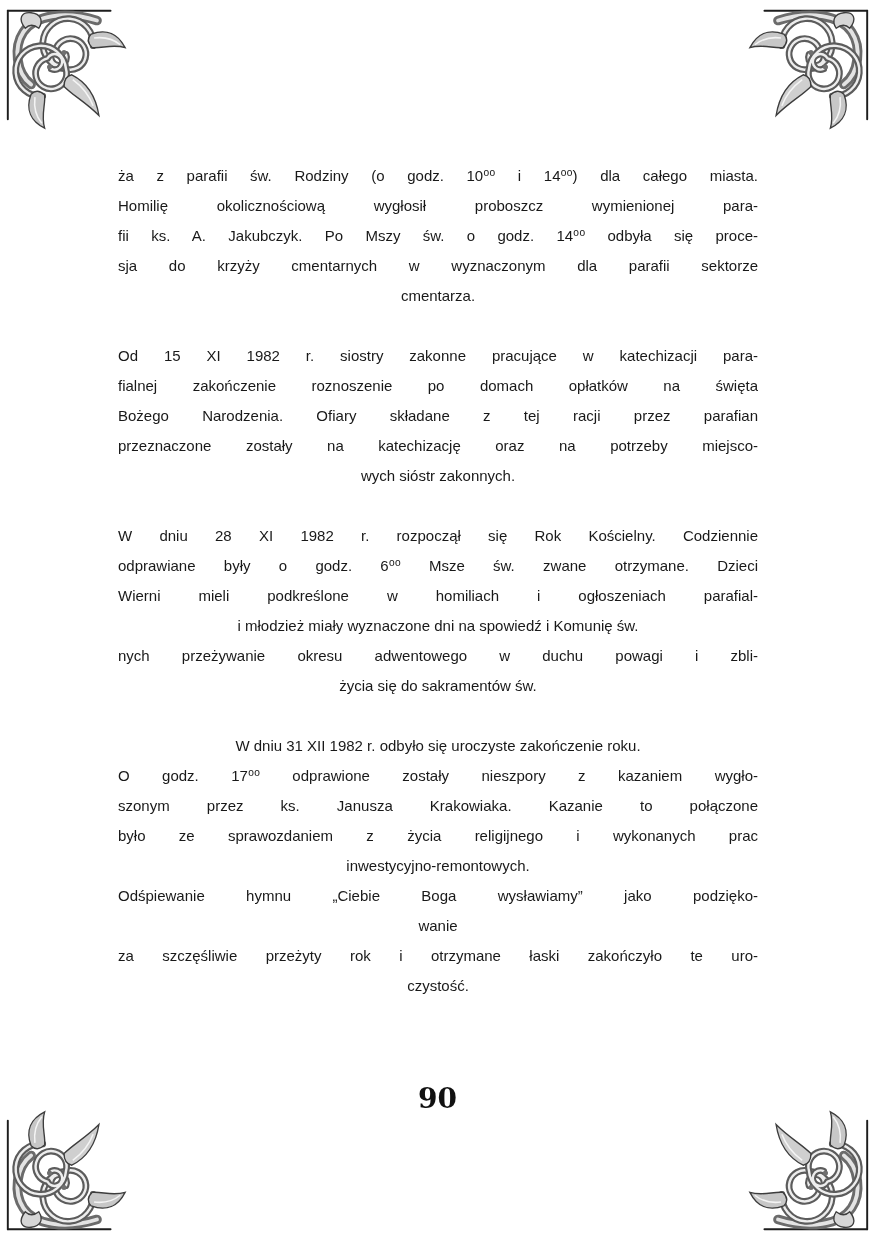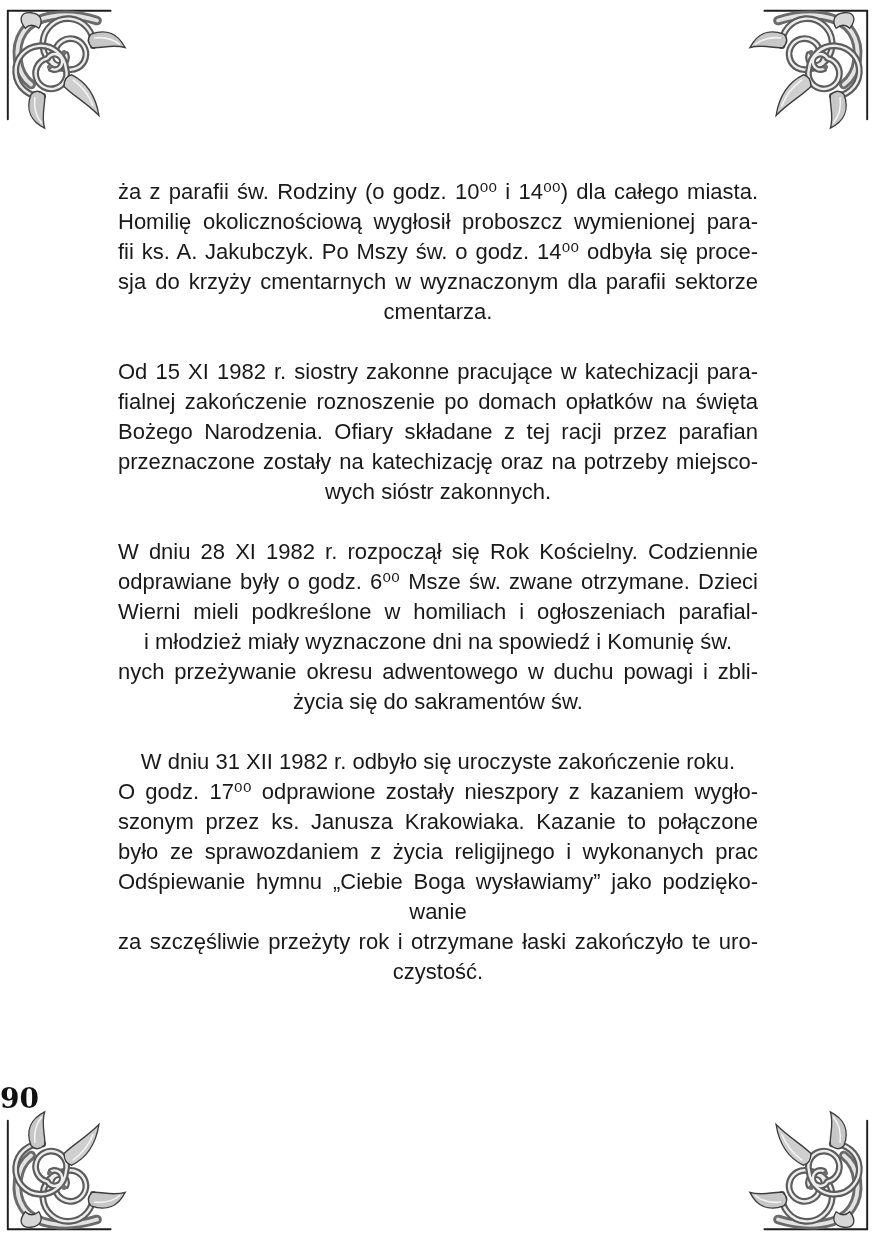--- a/index.html
+++ b/index.html
@@ -15,44 +15,45 @@
   .corner { position: absolute; width: 126px; height: 132px; }
   .corner svg { width: 100%; height: 100%; display: block; }
   .corner.tl { left: 2px;  top: 2px; }
   .corner.tr { right: 2px; top: 2px; transform: scaleX(-1); }
   .corner.bl { left: 2px;  bottom: 2px; transform: scaleY(-1); }
   .corner.br { right: 2px; bottom: 2px; transform: scale(-1,-1); }
 
   .text-block {
     position: absolute;
     left: 118px;
-    top: 177px;
+    top: 161px;
     width: 640px;
     color: #191919;
-    font-size: 22px;
+    font-size: 15px;
   }
   .para { margin: 0 0 30px 0; padding: 0; }
   .ln {
     display: block;
     height: 30px;
     line-height: 30px;
     overflow: hidden;
     white-space: nowrap;
     text-align: center;
   }
   .ln.j {
     white-space: normal;
     text-align: justify;
     text-align-last: justify;
   }
   .page-number {
     position: absolute;
     left: 0;
     top: 1082px;
     width: 875px;
+    text-align: center;
     font-family: "DejaVu Serif", "Liberation Serif", serif;
     font-weight: 700;
     font-size: 28px;
     line-height: 34px;
     color: #111111;
   }
 </style>
 </head>
 <body>
 
@@ -134,20 +135,21 @@
       <span class="ln">i młodzież miały wyznaczone dni na spowiedź i Komunię św.</span>
       <span class="ln j">nych przeżywanie okresu adwentowego w duchu powagi i zbli-</span>
       <span class="ln">życia się do sakramentów św.</span>
     </p>
 
     <p class="para">
       <span class="ln">W dniu 31 XII 1982 r. odbyło się uroczyste zakończenie roku.</span>
       <span class="ln j">O godz. 17⁰⁰ odprawione zostały nieszpory z kazaniem wygło-</span>
       <span class="ln j">szonym przez ks. Janusza Krakowiaka. Kazanie to połączone</span>
       <span class="ln j">było ze sprawozdaniem z życia religijnego i wykonanych prac</span>
+      <span class="ln">inwestycyjno-remontowych.</span>
       <span class="ln j">Odśpiewanie hymnu „Ciebie Boga wysławiamy” jako podzięko-</span>
       <span class="ln">wanie</span>
       <span class="ln j">za szczęśliwie przeżyty rok i otrzymane łaski zakończyło te uro-</span>
       <span class="ln">czystość.</span>
     </p>
 
   </main>
 
   <div class="page-number">90</div>
 

